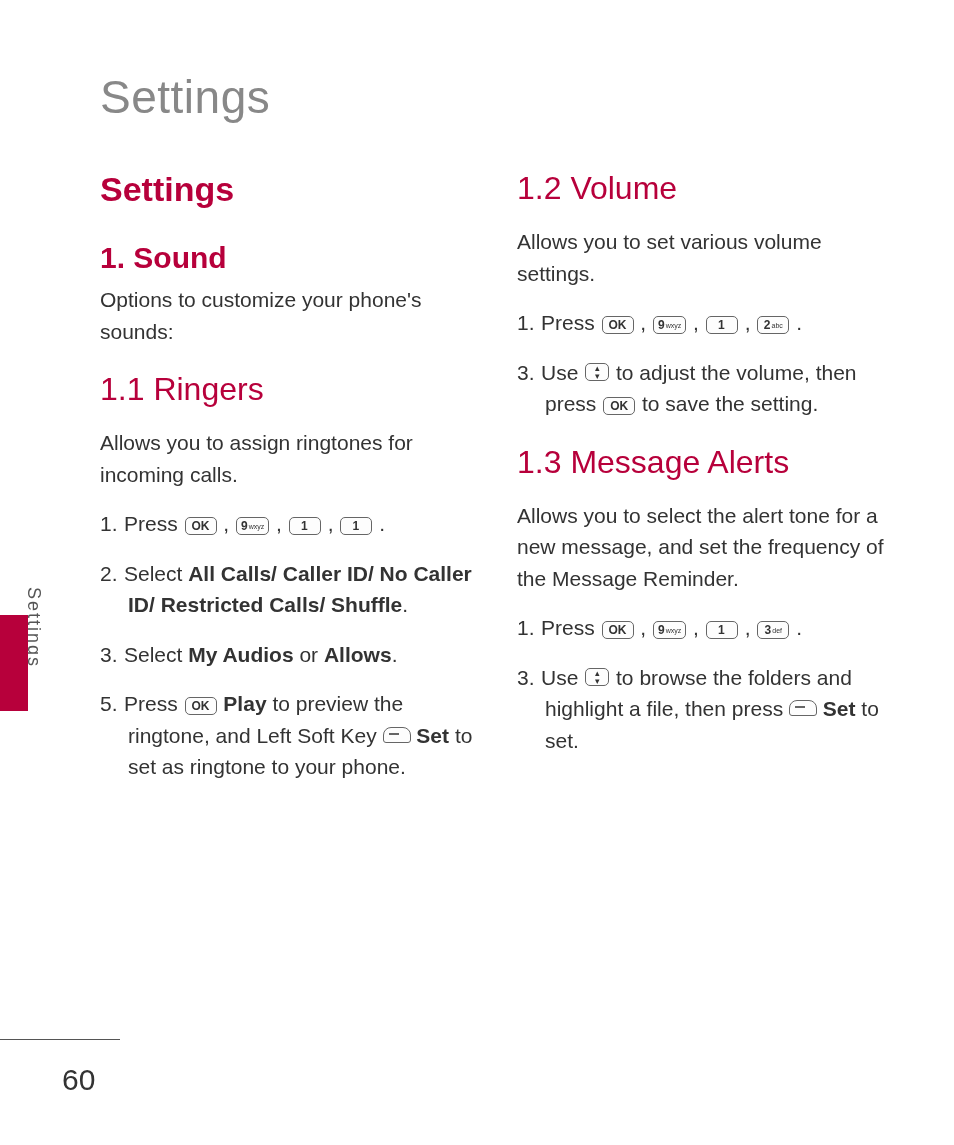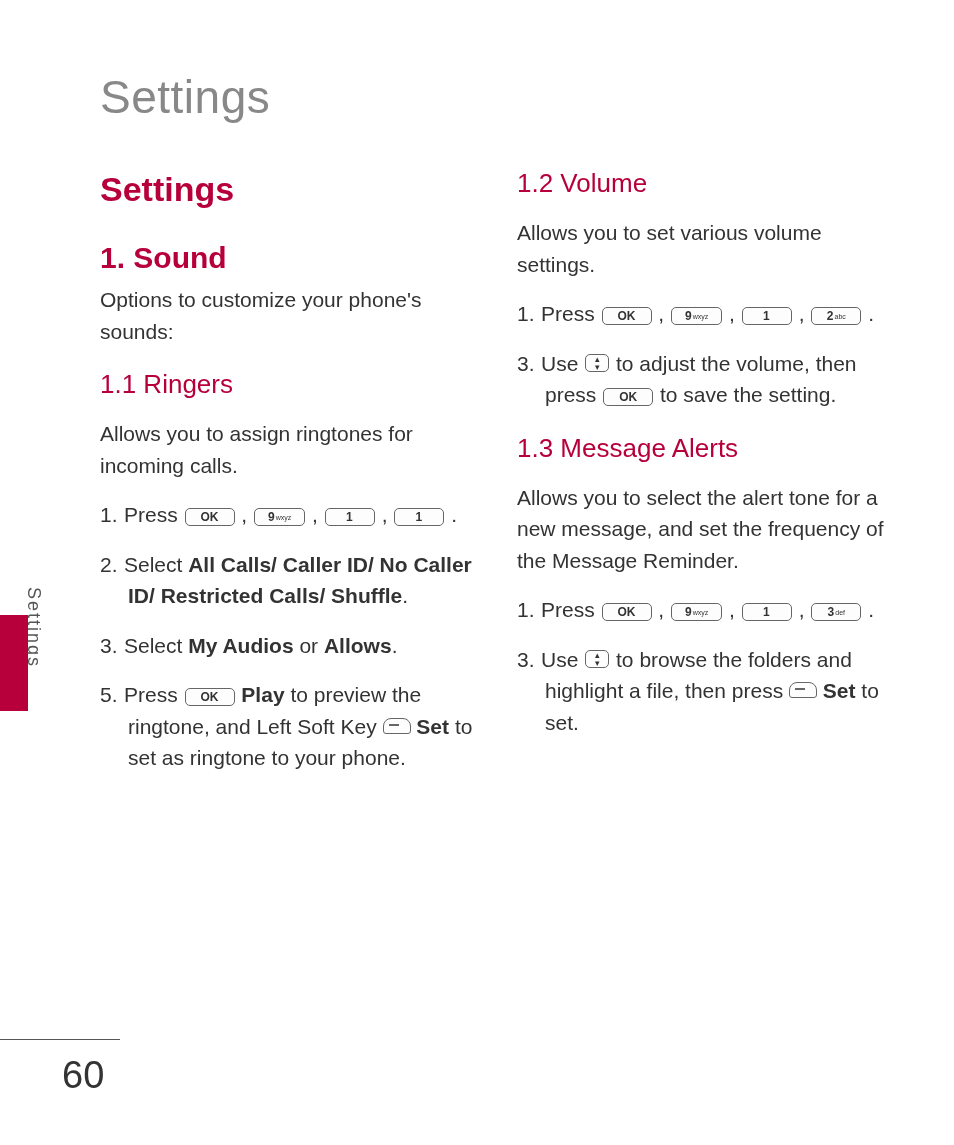--- a/index.html
+++ b/index.html
@@ -40,21 +40,21 @@
     color: #b7003b;
     margin: 0 0 20px 0;
   }
   .h1 {
     font-size: 30px;
     font-weight: 700;
     color: #b7003b;
     margin: 0 0 4px 0;
   }
   .h2 {
-    font-size: 26px;
+    font-size: 32px;
     font-weight: 400;
     color: #b7003b;
     margin: 0 0 14px 0;
   }
   p {
     margin: 0 0 18px 0;
   }
   .step {
     margin: 0 0 18px 0;
     padding-left: 28px;
@@ -63,21 +63,21 @@
   .step .num {
     display: inline-block;
     width: 24px;
     text-indent: 0;
   }
   .b { font-weight: 700; }
   .keybtn {
     display: inline-block;
     border: 1px solid #666;
     border-radius: 5px;
-    padding: 0 13px;
+    padding: 0 4px;
     margin: 0 1px;
     font-size: 12px;
     line-height: 16px;
     height: 16px;
     min-width: 22px;
     text-align: center;
     vertical-align: 1px;
     background: #fdfdfd;
     font-family: Arial, sans-serif;
     text-indent: 0;
@@ -148,21 +148,21 @@
     left: 0;
     bottom: 105px;
     width: 120px;
     height: 0;
     border-top: 1px solid #555;
   }
   .page-number {
     position: absolute;
     left: 62px;
     bottom: 48px;
-    font-size: 38px;
+    font-size: 30px;
     color: #333;
   }
 </style>
 </head>
 <body>
 
 <div class="page">
 
   <h1 class="page-title">Settings</h1>
 

